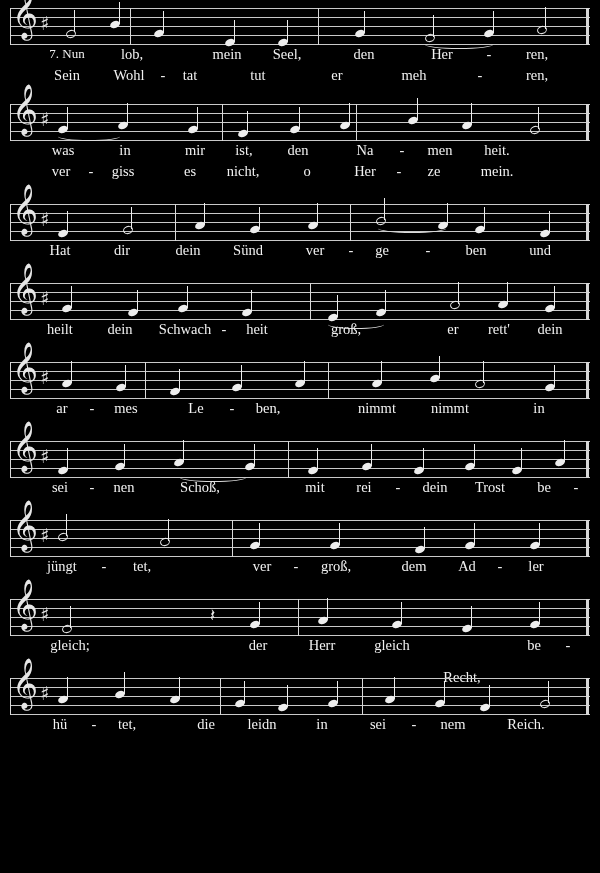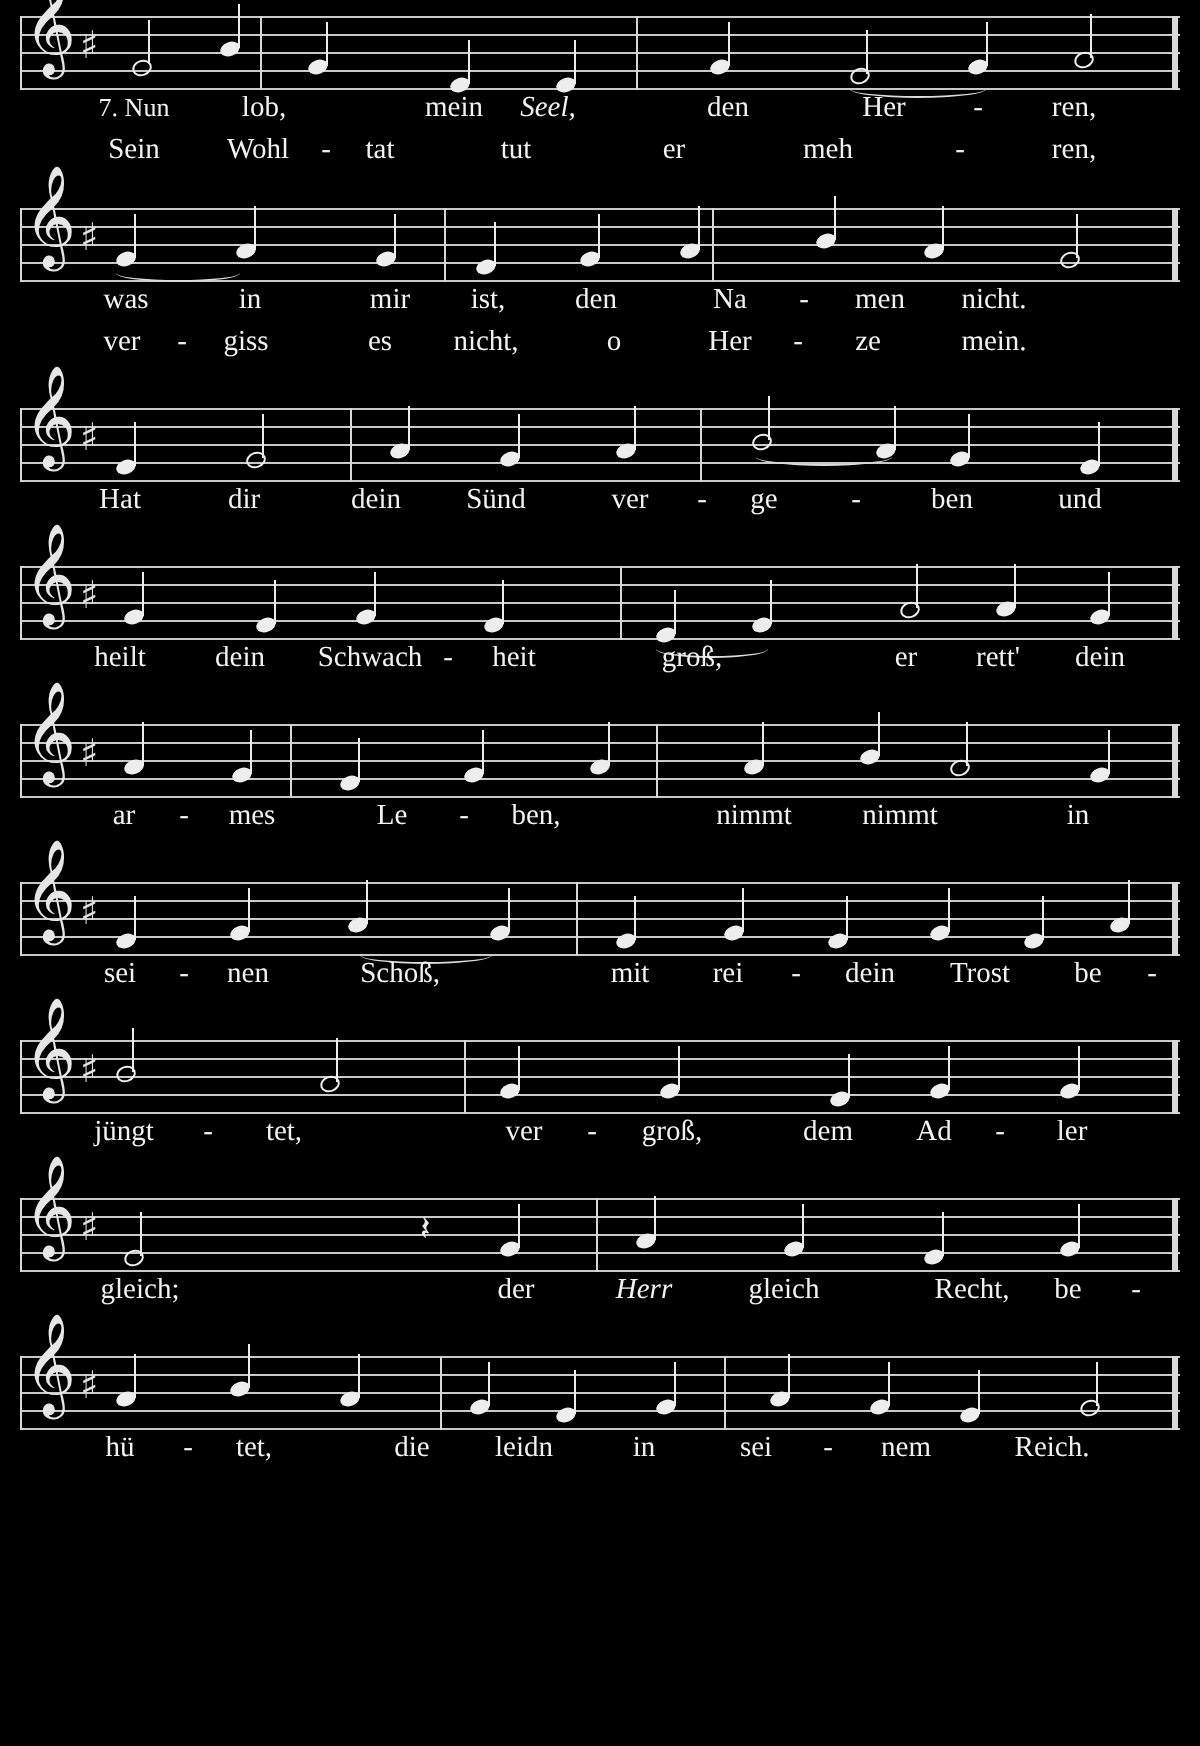--- a/index.html
+++ b/index.html
@@ -161,21 +161,21 @@
       <div class="slur" style="left:415px; top:40px; width:68px;"></div>
       <div class="note" style="left:474px; top:30px;"></div>
       <div class="stem" style="left:483px; top:11px; height:22px;"></div>
       <div class="note hollow" style="left:527px; top:26px;"></div>
       <div class="stem" style="left:535px; top:7px; height:22px;"></div>
     </div>
     <div class="lyric-row">
       <span class="lyric verse-num" style="left:57px;">7. Nun</span>
       <span class="lyric" style="left:122px;">lob,</span>
       <span class="lyric" style="left:217px;">mein</span>
-      <span class="lyric" style="left:264px;font-style:italic;">Seel,</span>
+      <span class="lyric" style="left:277px;">Seel,</span>
       <span class="lyric" style="left:354px;">den</span>
       <span class="lyric" style="left:432px;">Her</span>
       <span class="lyric" style="left:479px;">-</span>
       <span class="lyric" style="left:527px;">ren,</span>
     </div>
     <div class="lyric-row">
       <span class="lyric" style="left:57px;">Sein</span>
       <span class="lyric" style="left:119px;">Wohl</span>
       <span class="lyric" style="left:153px;">-</span>
       <span class="lyric" style="left:180px;">tat</span>
@@ -222,21 +222,21 @@
     </div>
     <div class="lyric-row">
       <span class="lyric" style="left:53px;">was</span>
       <span class="lyric" style="left:115px;">in</span>
       <span class="lyric" style="left:185px;">mir</span>
       <span class="lyric" style="left:234px;">ist,</span>
       <span class="lyric" style="left:288px;">den</span>
       <span class="lyric" style="left:355px;">Na</span>
       <span class="lyric" style="left:392px;">-</span>
       <span class="lyric" style="left:430px;">men</span>
-      <span class="lyric" style="left:487px;">nicht.</span>
+      <span class="lyric" style="left:487px;">heit.</span>
     </div>
     <div class="lyric-row">
       <span class="lyric" style="left:51px;">ver</span>
       <span class="lyric" style="left:81px;">-</span>
       <span class="lyric" style="left:113px;">giss</span>
       <span class="lyric" style="left:180px;">es</span>
       <span class="lyric" style="left:233px;">nicht,</span>
       <span class="lyric" style="left:297px;">o</span>
       <span class="lyric" style="left:355px;">Her</span>
       <span class="lyric" style="left:389px;">-</span>
@@ -494,23 +494,23 @@
       <div class="note" style="left:382px; top:30px;"></div>
       <div class="stem" style="left:391px; top:11px; height:22px;"></div>
       <div class="note" style="left:452px; top:34px;"></div>
       <div class="stem" style="left:461px; top:15px; height:22px;"></div>
       <div class="note" style="left:520px; top:30px;"></div>
       <div class="stem" style="left:529px; top:11px; height:22px;"></div>
     </div>
     <div class="lyric-row">
       <span class="lyric" style="left:60px;">gleich;</span>
       <span class="lyric" style="left:248px;">der</span>
-      <span class="lyric" style="left:312px;font-style:italic;">Herr</span>
+      <span class="lyric" style="left:312px;">Herr</span>
       <span class="lyric" style="left:382px;">gleich</span>
-      <span class="lyric" style="left:476px;">Recht,</span>
+      <span class="lyric" style="left:452px;margin-top:32px;">Recht,</span>
       <span class="lyric" style="left:524px;">be</span>
       <span class="lyric" style="left:558px;">-</span>
     </div>
   </div>
 
   <div class="system" style="margin-top:12px;">
     <div class="staff">
       <div class="line l0"></div>
       <div class="line l1"></div>
       <div class="line l2"></div>

